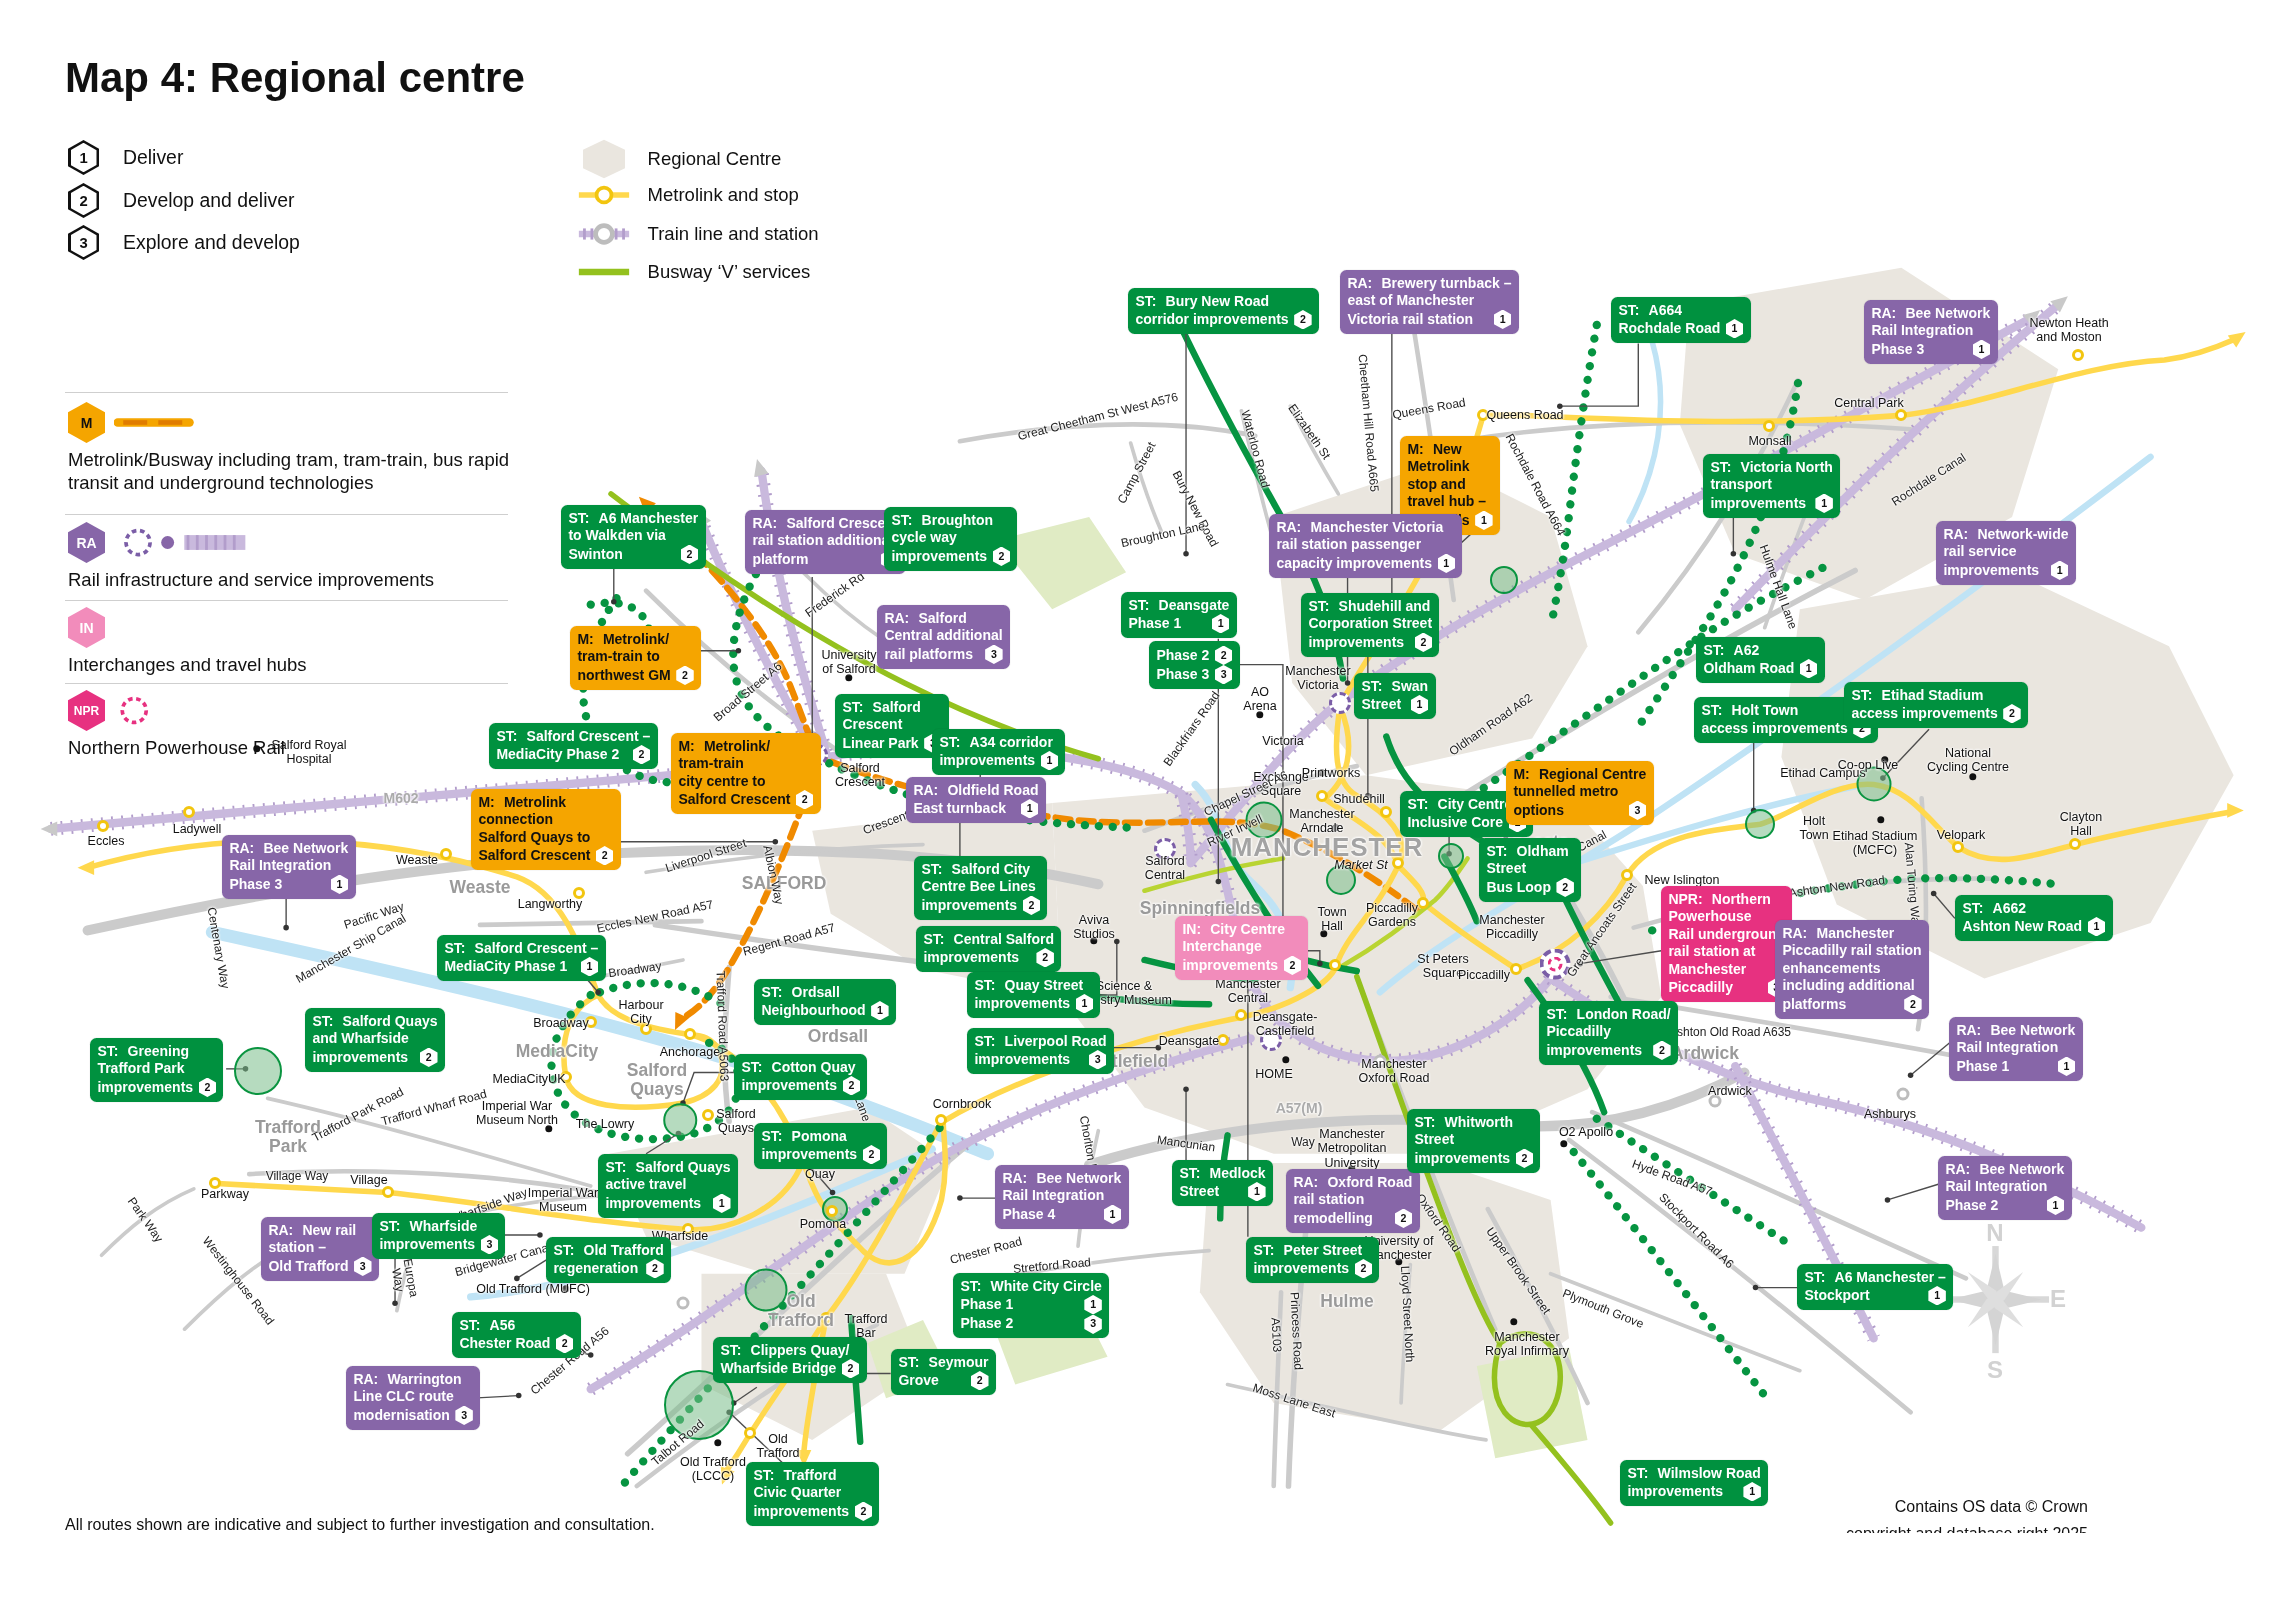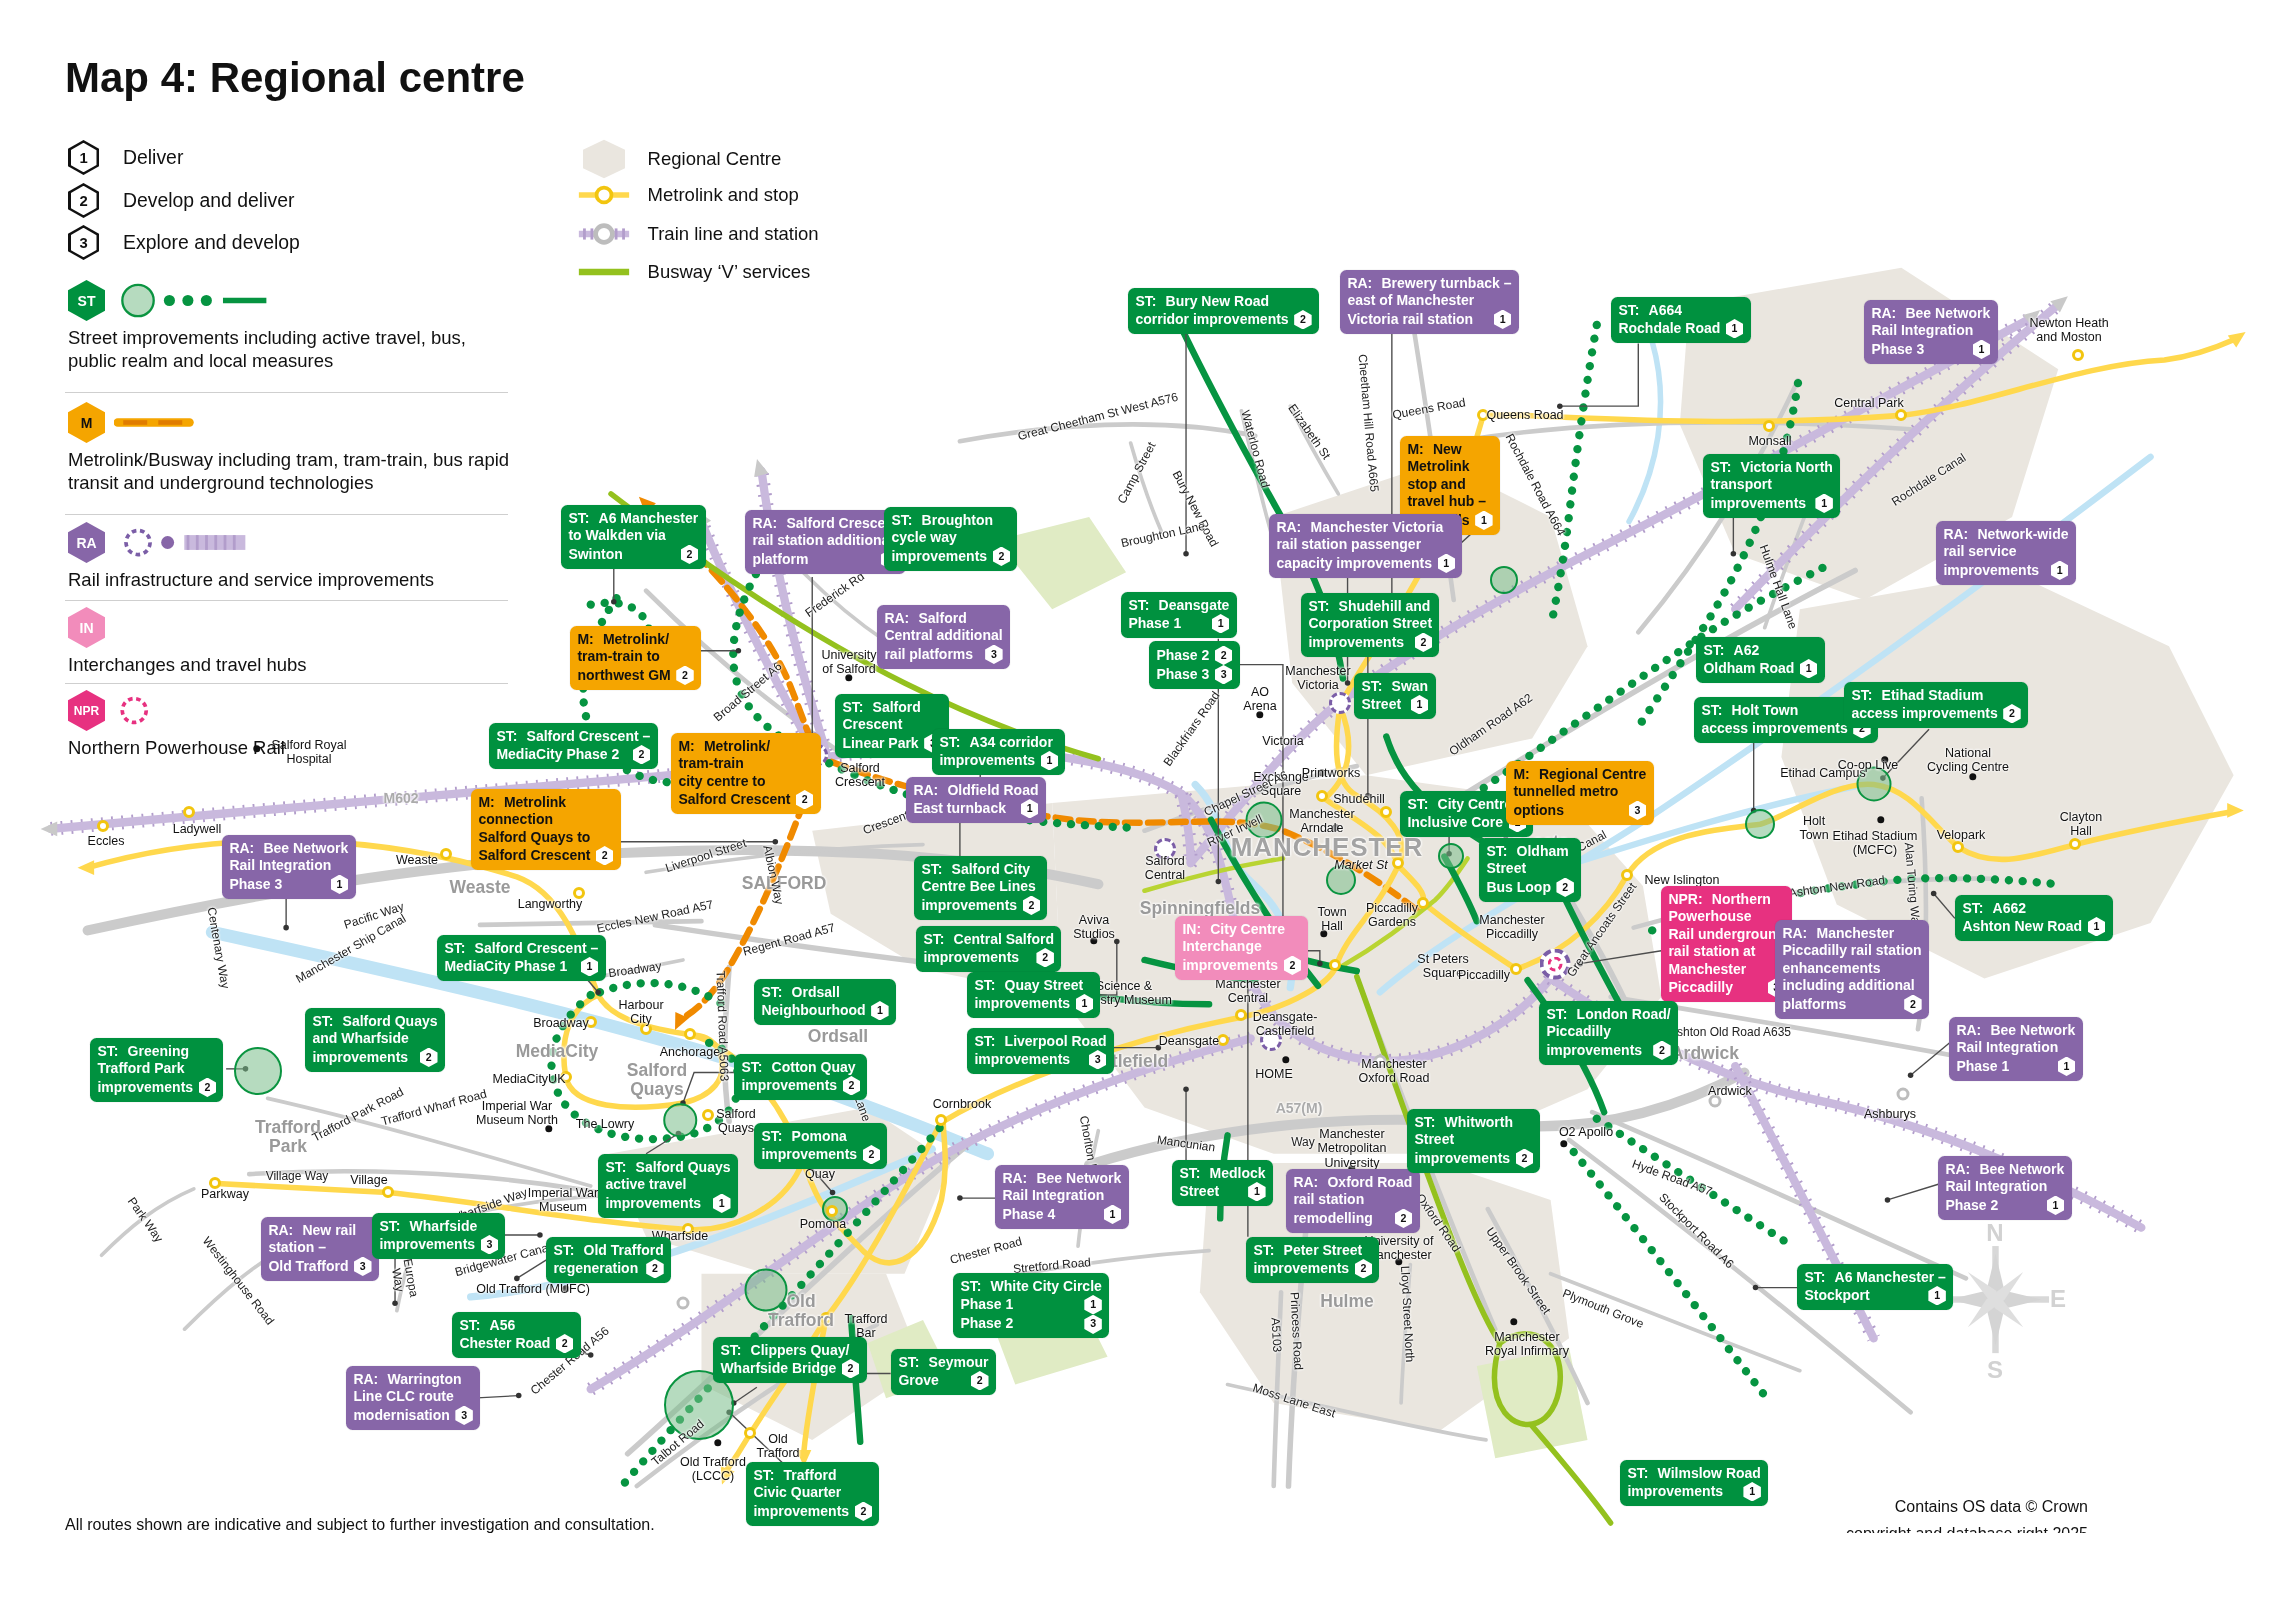--- a/index.html
+++ b/index.html
@@ -310,33 +310,20 @@
       </span>
     <span class="ph-lab">Develop and deliver</span>
   </div>
   <div class="ph-row" style="left:68px;top:225px">
     <span class="ph-hex">
         <i>3</i>
       </span>
     <span class="ph-lab">Explore and develop</span>
   </div>
 
-  <div class="sch" style="left:68px;top:282px">
-    <div class="sch-icons">
-      <span class="sch-hex" style="background:#00913F">ST</span>
-      <svg width="157" height="37" viewBox="0 0 170 40">
-        <circle cx="26" cy="20" r="17" fill="rgba(122,190,138,0.55)" stroke="#0A9440" stroke-width="2.5"></circle>
-        <circle cx="60" cy="20" r="6" fill="#069441"></circle>
-          <circle cx="80" cy="20" r="6" fill="#069441"></circle>
-          <circle cx="100" cy="20" r="6" fill="#069441"></circle>
-        <line x1="118" y1="20" x2="165" y2="20" stroke="#069441" stroke-width="6"></line>
-      </svg>
-    </div>
-    <div class="sch-desc">Street improvements including active travel, bus, public realm and local measures</div>
-  </div>
   <div class="sch-sep" style="left:65px;top:392px"></div>
   <div class="sch" style="left:68px;top:404px">
     <div class="sch-icons">
       <span class="sch-hex" style="background:#F5A500;color:#111">M</span>
       <svg width="83" height="37" viewBox="0 0 90 40">
         <line x1="4" y1="20" x2="82" y2="20" stroke="#F5A500" stroke-width="9" stroke-linecap="round"></line>
         <line x1="10" y1="20" x2="36" y2="20" stroke="#E07C00" stroke-width="5"></line>
         <line x1="48" y1="20" x2="74" y2="20" stroke="#E07C00" stroke-width="5"></line>
       </svg>
     </div>

